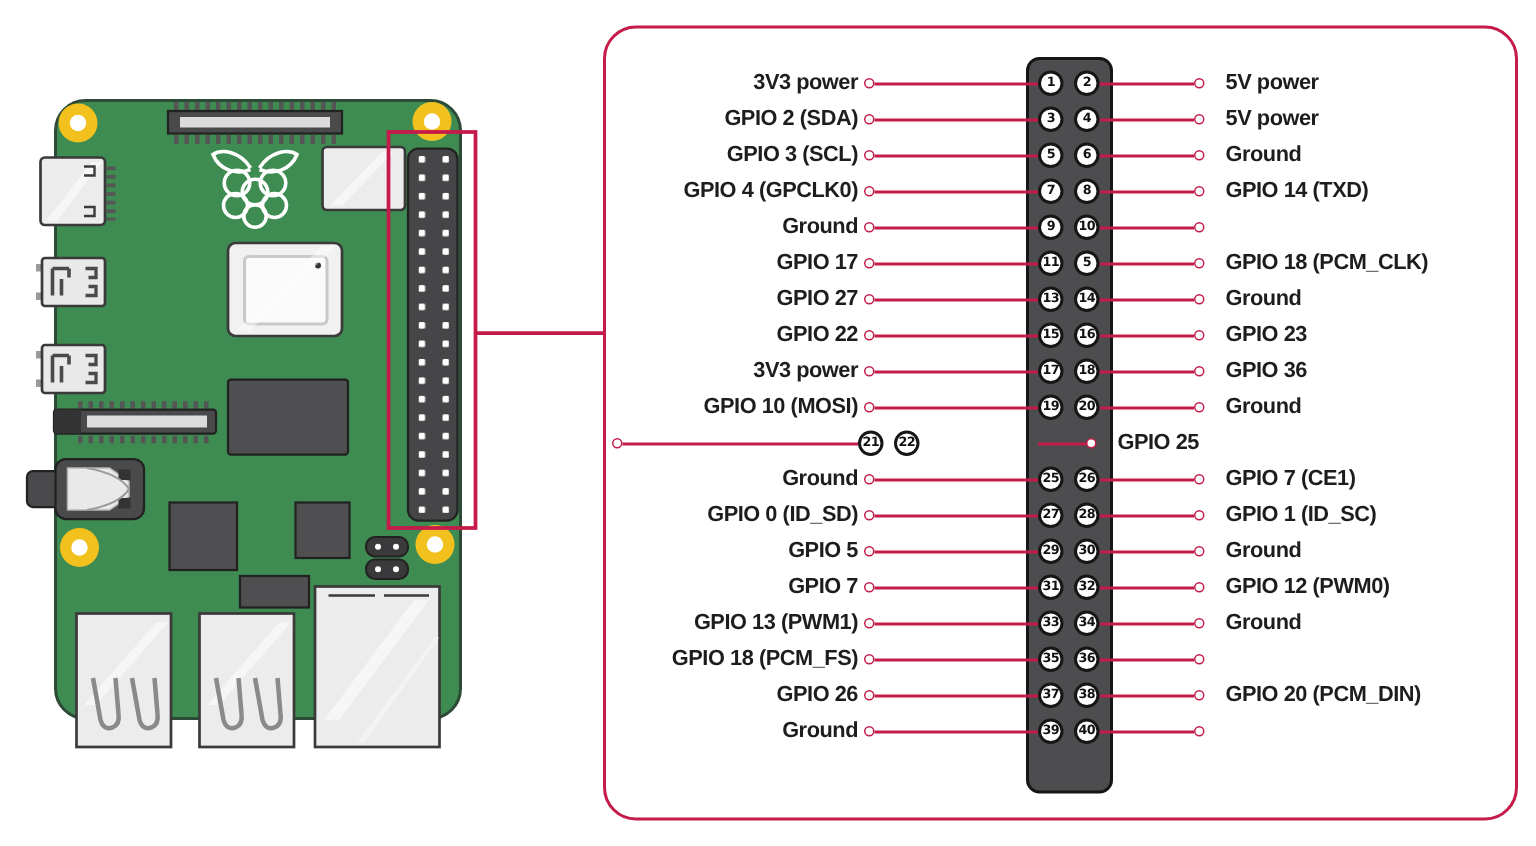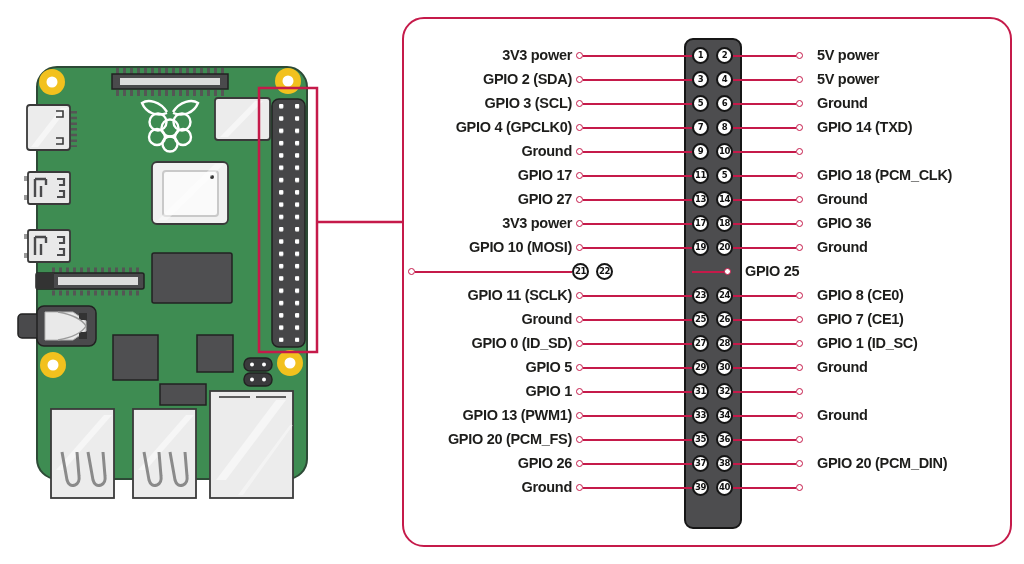--- a/index.html
+++ b/index.html
@@ -315,20 +315,36 @@
       <span class="pin">13</span>
       <span class="pin">14</span>
     </div>
     <div class="conn conn-right">
       <span class="wire"></span>
       <span class="dot"></span>
     </div>
     <div class="lbl lbl-right">Ground</div>
   </div>
 
+  <div class="pin-row">
+    <div class="lbl lbl-left">GPIO 22</div>
+    <div class="conn conn-left">
+      <span class="dot"></span>
+      <span class="wire"></span>
+    </div>
+    <div class="pins">
+      <span class="pin">15</span>
+      <span class="pin">16</span>
+    </div>
+    <div class="conn conn-right">
+      <span class="wire"></span>
+      <span class="dot"></span>
+    </div>
+    <div class="lbl lbl-right">GPIO 23</div>
+  </div>
 
   <div class="pin-row">
     <div class="lbl lbl-left">3V3 power</div>
     <div class="conn conn-left">
       <span class="dot"></span>
       <span class="wire"></span>
     </div>
     <div class="pins">
       <span class="pin">17</span>
       <span class="pin">18</span>
@@ -366,36 +382,20 @@
       <span class="pin">21</span>
       <span class="pin">22</span>
     </div>
     <div class="conn conn-right">
       <span class="wire"></span>
       <span class="dot"></span>
     </div>
     <div class="lbl lbl-right">GPIO 25</div>
   </div>
 
-  <div class="pin-row">
-    <div class="lbl lbl-left">GPIO 11 (SCLK)</div>
-    <div class="conn conn-left">
-      <span class="dot"></span>
-      <span class="wire"></span>
-    </div>
-    <div class="pins">
-      <span class="pin">23</span>
-      <span class="pin">24</span>
-    </div>
-    <div class="conn conn-right">
-      <span class="wire"></span>
-      <span class="dot"></span>
-    </div>
-    <div class="lbl lbl-right">GPIO 8 (CE0)</div>
-  </div>
 
   <div class="pin-row">
     <div class="lbl lbl-left">Ground</div>
     <div class="conn conn-left">
       <span class="dot"></span>
       <span class="wire"></span>
     </div>
     <div class="pins">
       <span class="pin">25</span>
       <span class="pin">26</span>
@@ -435,54 +435,55 @@
       <span class="pin">30</span>
     </div>
     <div class="conn conn-right">
       <span class="wire"></span>
       <span class="dot"></span>
     </div>
     <div class="lbl lbl-right">Ground</div>
   </div>
 
   <div class="pin-row">
-    <div class="lbl lbl-left">GPIO 1</div>
+    <div class="lbl lbl-left">GPIO 7</div>
     <div class="conn conn-left">
       <span class="dot"></span>
       <span class="wire"></span>
     </div>
     <div class="pins">
       <span class="pin">31</span>
       <span class="pin">32</span>
     </div>
     <div class="conn conn-right">
       <span class="wire"></span>
       <span class="dot"></span>
     </div>
+    <div class="lbl lbl-right">GPIO 12 (PWM0)</div>
   </div>
 
   <div class="pin-row">
     <div class="lbl lbl-left">GPIO 13 (PWM1)</div>
     <div class="conn conn-left">
       <span class="dot"></span>
       <span class="wire"></span>
     </div>
     <div class="pins">
       <span class="pin">33</span>
       <span class="pin">34</span>
     </div>
     <div class="conn conn-right">
       <span class="wire"></span>
       <span class="dot"></span>
     </div>
     <div class="lbl lbl-right">Ground</div>
   </div>
 
   <div class="pin-row">
-    <div class="lbl lbl-left">GPIO 20 (PCM_FS)</div>
+    <div class="lbl lbl-left">GPIO 18 (PCM_FS)</div>
     <div class="conn conn-left">
       <span class="dot"></span>
       <span class="wire"></span>
     </div>
     <div class="pins">
       <span class="pin">35</span>
       <span class="pin">36</span>
     </div>
     <div class="conn conn-right">
       <span class="wire"></span>

